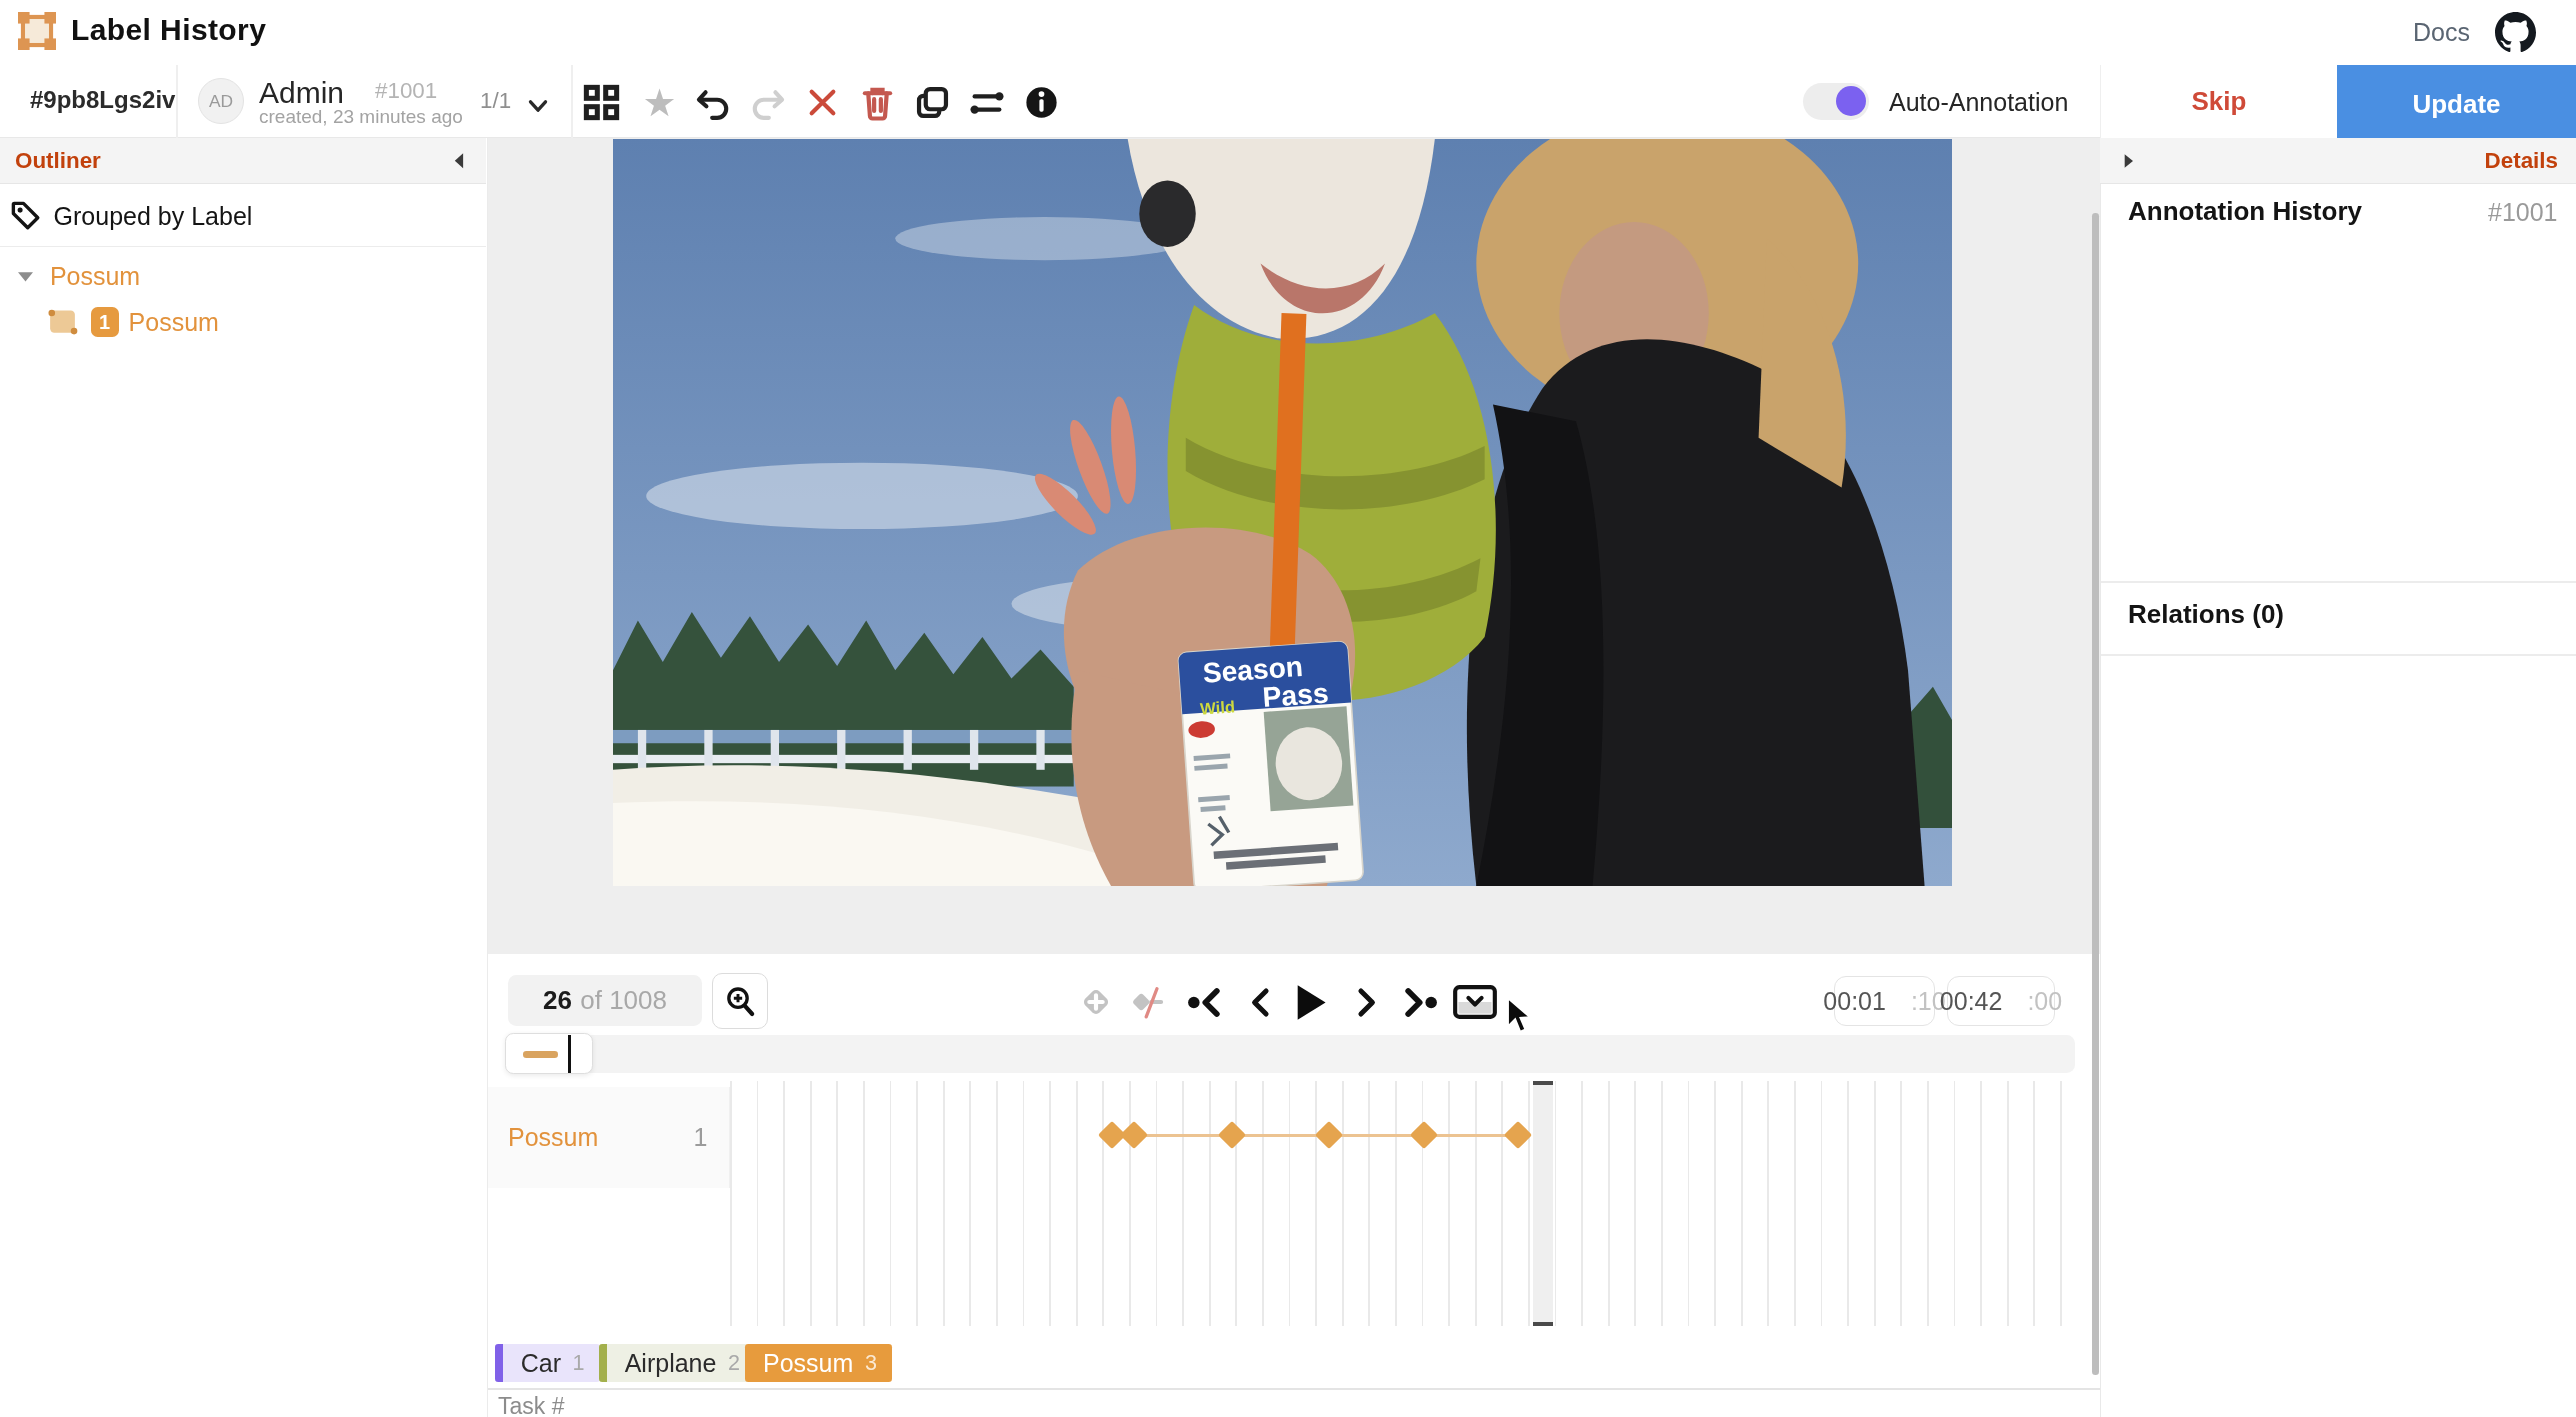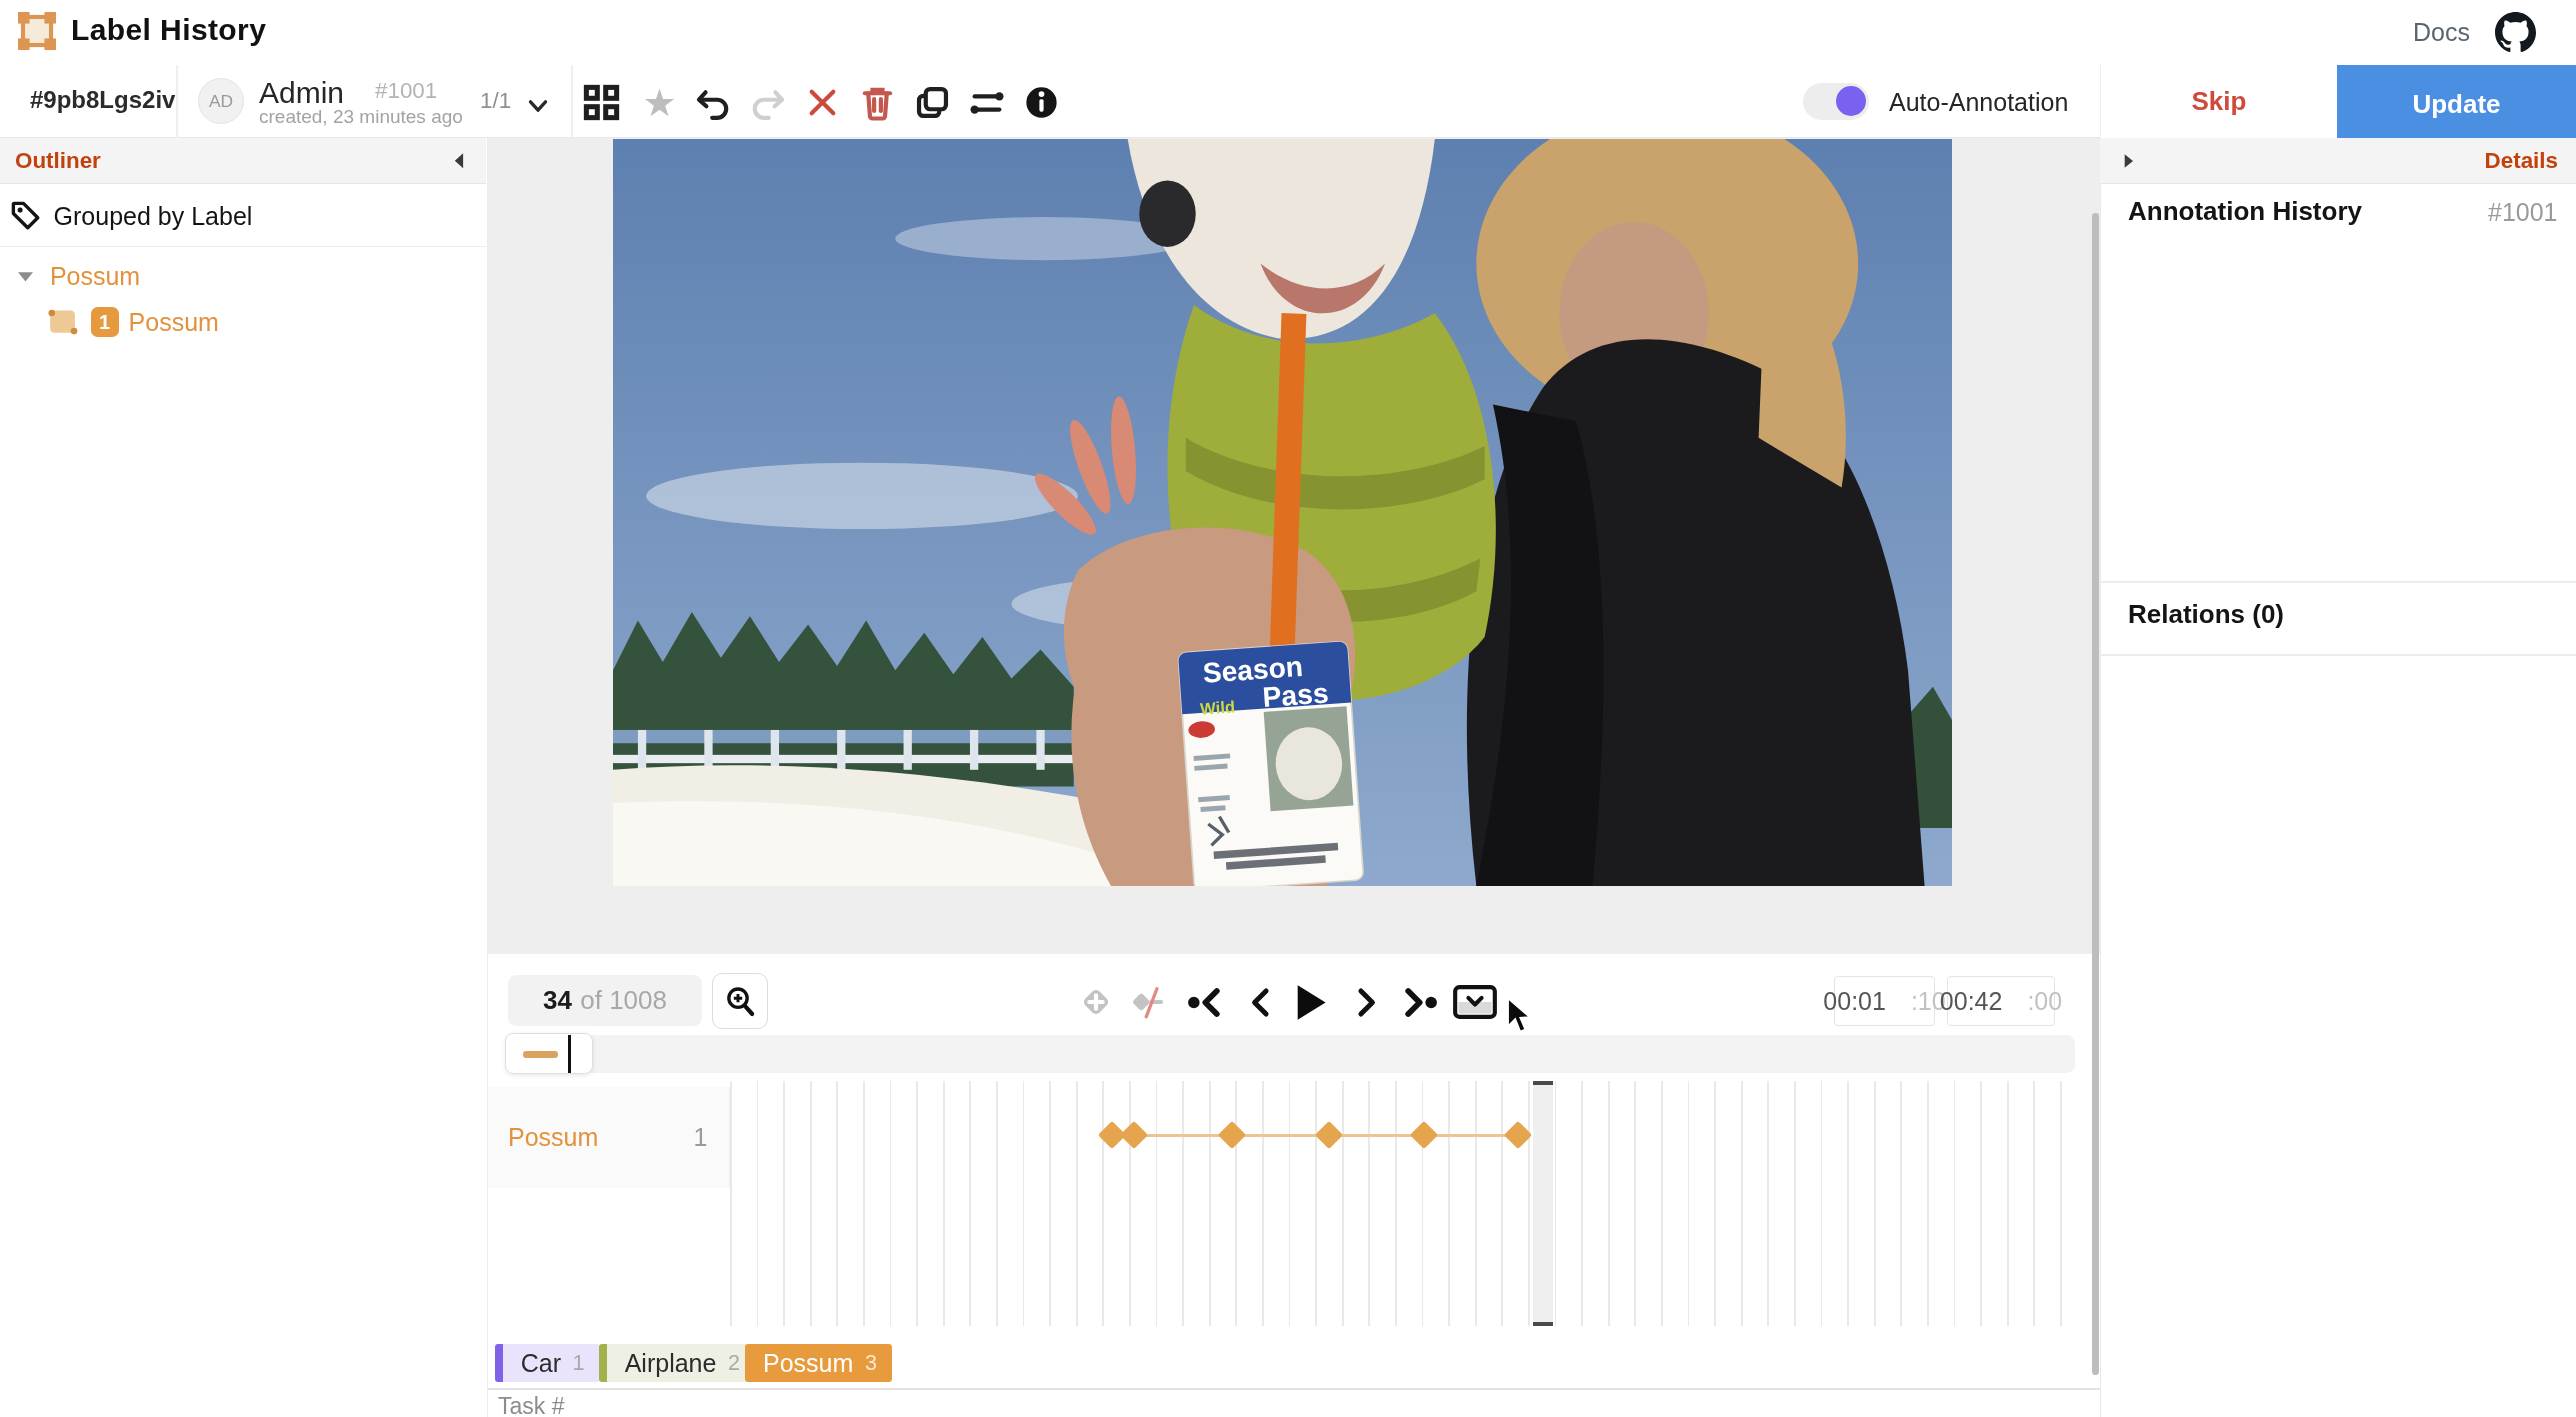--- a/index.html
+++ b/index.html
@@ -54,21 +54,21 @@
   
   .video-zone{left:488px;top:138px;width:1612px;height:817px;background:#eeeeee;}
   .video-frame{left:613px;top:139px;width:1339px;height:747px;cursor:pointer;}
   
   .controls{left:488px;top:954px;width:1612px;height:79px;background:#fff;}
   .framebox{left:508px;top:975px;width:194px;height:51px;background:#f2f2f2;border-radius:8.3px;
             display:flex;align-items:center;justify-content:center;gap:8.3px;font-size:26px;cursor:text;}
   .zoombtn{left:712px;top:973px;width:56px;height:56px;background:#fff;border:1.7px solid #dcdcdc;border-radius:10px;
            display:flex;align-items:center;justify-content:center;box-sizing:border-box;cursor:pointer;}
   .pb{position:absolute;top:978px;width:48px;height:48px;display:flex;align-items:center;justify-content:center;cursor:pointer;}
-  .timebox{position:absolute;top:976px;height:50px;border:1.7px solid #e4e4e4;border-radius:4px;background:#fff;
+  .timebox{position:absolute;top:976px;height:50px;border:1.7px solid #e4e4e4;border-radius:12px;background:#fff;
            display:flex;align-items:center;justify-content:center;font-size:25px;color:#555;box-sizing:border-box;cursor:text;}
   .t-light{color:#c2c2c2;margin-left:25px;}
   
   .mini-track{left:505px;top:1035px;width:1570px;height:38px;background:#f3f3f3;border-radius:8.3px;}
   .mini-box{left:505px;top:1033px;width:88px;height:41px;background:#fff;border:1.7px solid #dedede;border-radius:8.3px;
             box-shadow:0 1.7px 5px rgba(0,0,0,.08);box-sizing:border-box;cursor:grab;}
   .mini-range{left:523px;top:1051px;width:35px;height:6.6px;border-radius:3.3px;background:#d9a35f;}
   .mini-cursor{left:568px;top:1035px;width:2.5px;height:38px;background:#111;}
   
   .tl-grid{left:730px;top:1081px;width:1344px;height:245px;
@@ -331,21 +331,21 @@
         <rect x="700" y="930" width="0" height="0"></rect>
       </g>
       <g fill="#1c1c1c" transform="rotate(-4 790 750)">
         <rect x="698" y="852" width="0" height="0"></rect>
       </g>
     </svg>
   </div>
 
   <div class="abs controls"></div>
   <div class="abs framebox">
-    <span style="font-weight:bold;color:#1c1c1c">34</span>
+    <span style="font-weight:bold;color:#1c1c1c">26</span>
     <span style="color:#a8a8a8">of 1008</span>
   </div>
   <div class="abs zoombtn">
     <svg width="35" height="35" viewBox="0 0 42 42">
       <circle cx="18" cy="17" r="11" fill="none" stroke="#111" stroke-width="4"></circle>
       <line x1="26" y1="26" x2="35" y2="36" stroke="#111" stroke-width="5" stroke-linecap="round"></line>
       <path d="M18 12 v10 M13 17 h10" stroke="#111" stroke-width="3.5"></path>
     </svg>
   </div>
 

